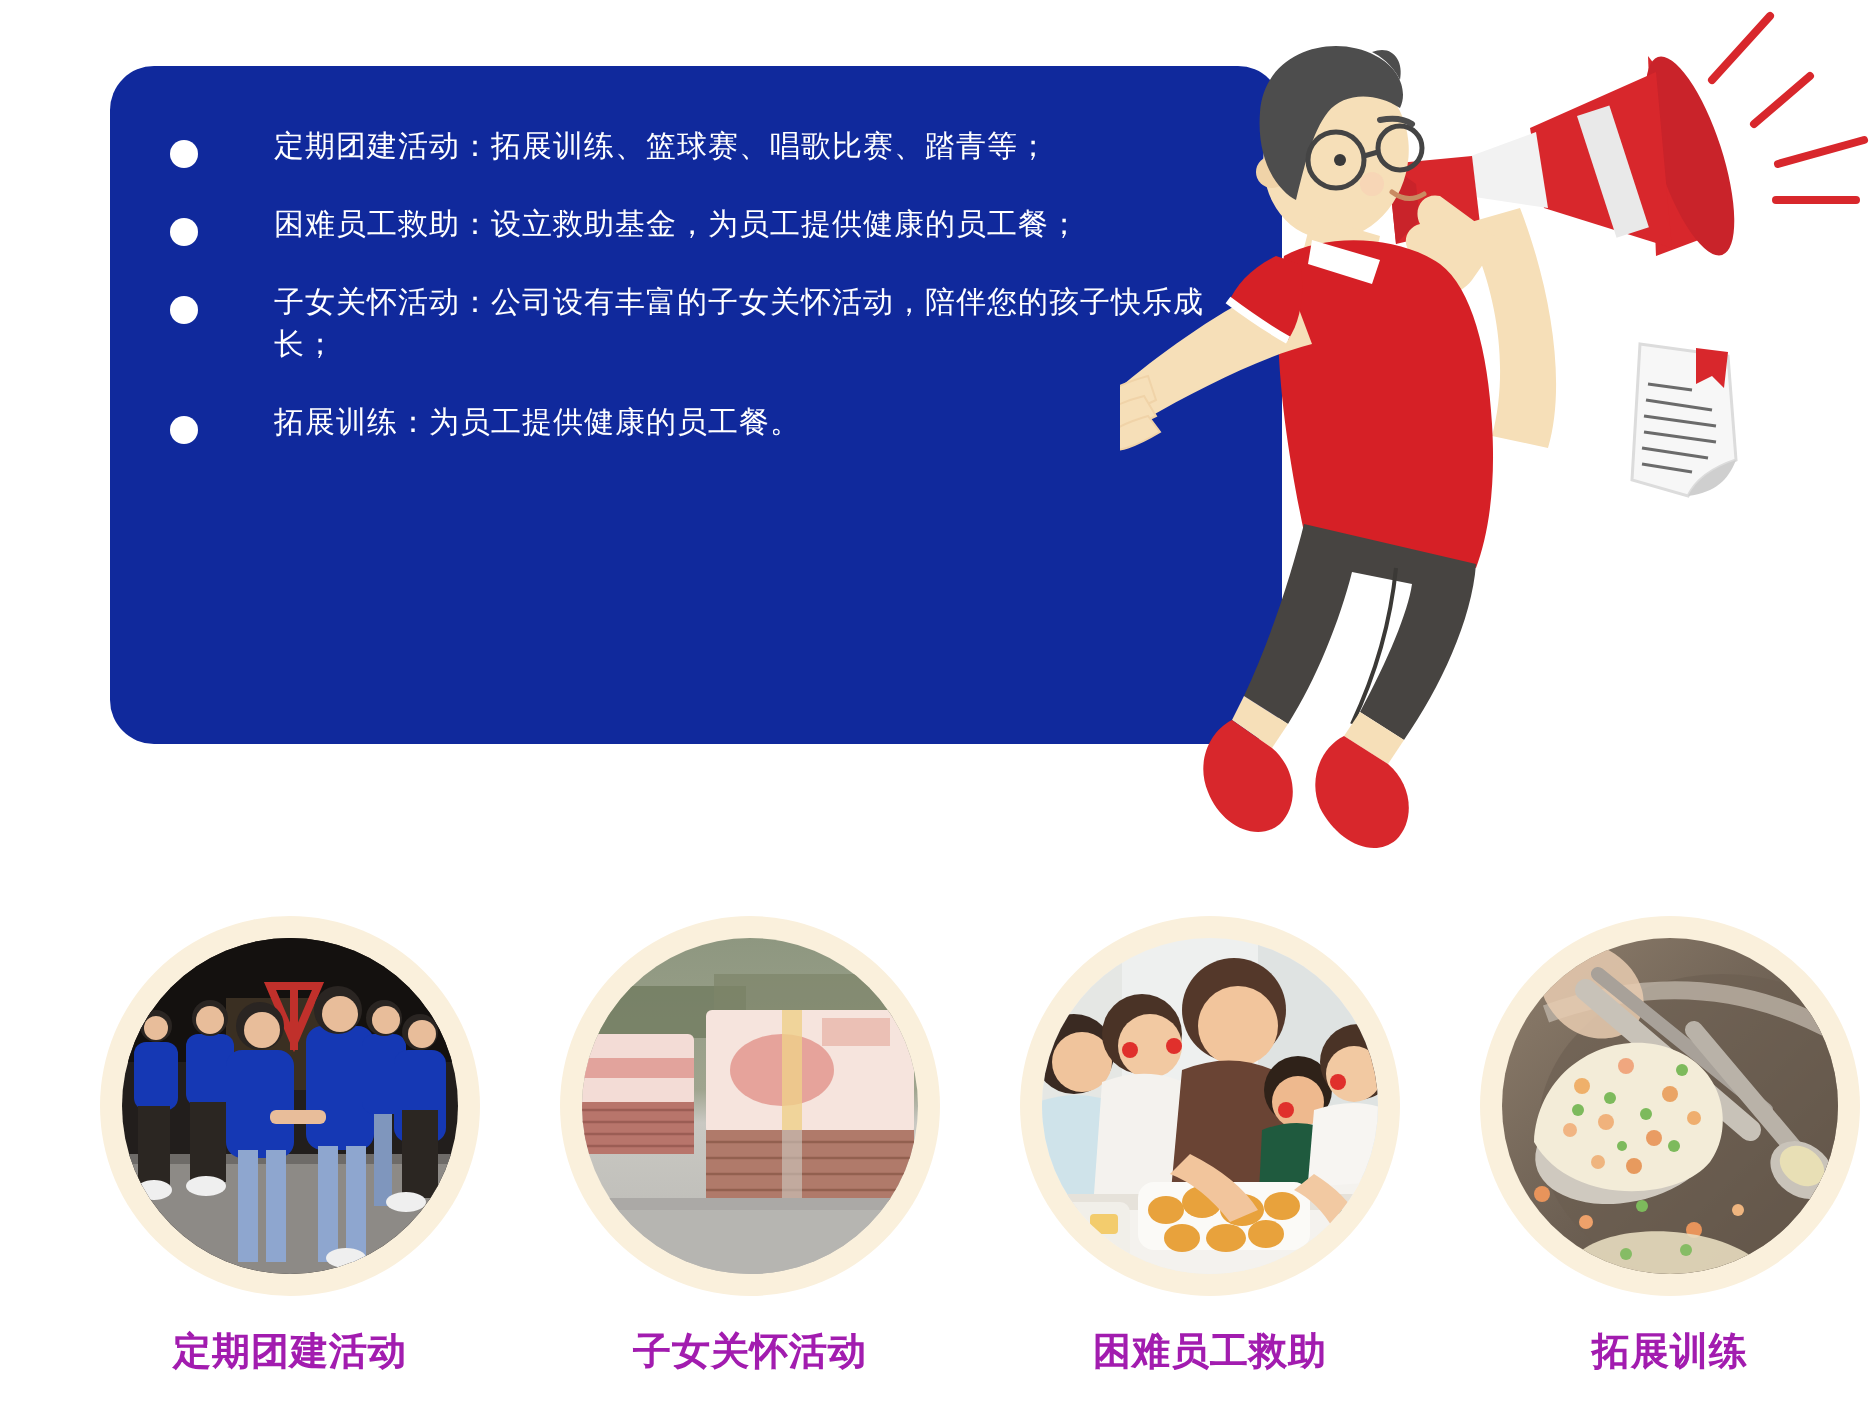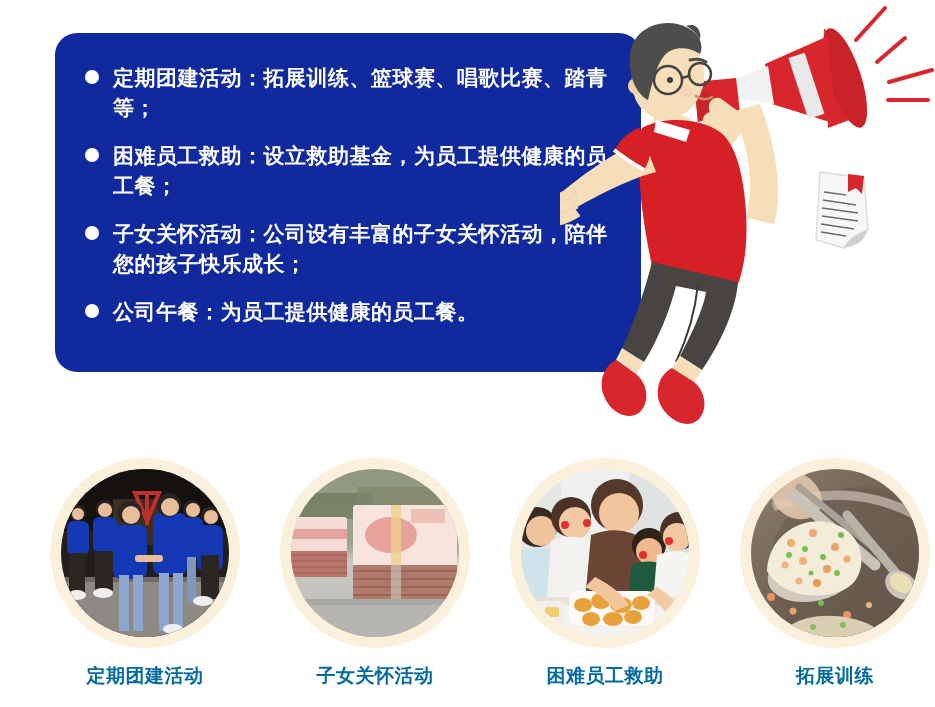--- a/index.html
+++ b/index.html
@@ -24,25 +24,26 @@
     margin-bottom:17px;
   }
   .bullet-row:last-child{margin-bottom:0;}
   .dot{
     width:14px;height:14px;border-radius:50%;
     background:#ffffff;flex:0 0 14px;
     margin-top:7px;margin-right:14px;
   }
   .btext{
     color:#ffffff;
-    font-size:21px;
-    font-weight:bold;
+    font-size:15px;
+    font-weight:normal;
     line-height:1.45;
     letter-spacing:.5px;
     max-width:505px;
+    margin-left:24px;
   }
 
   
   .illus{position:absolute;left:560px;top:0;width:375px;height:460px;}
 
   
   .photos{
     position:absolute;left:0;top:458px;width:935px;height:205px;
   }
   .pcell{
@@ -60,21 +61,21 @@
     display:flex;align-items:center;justify-content:center;
     box-sizing:border-box;
   }
   .photo{
     width:168px;height:168px;border-radius:50%;
     overflow:hidden;position:relative;
   }
   .caption{
     position:absolute;top:205px;width:200px;left:0;
     text-align:center;
-    color:#0369a1;
+    color:#a21caf;
     font-size:19px;font-weight:bold;
     letter-spacing:.5px;
     white-space:nowrap;
   }
 </style>
 </head>
 <body>
 
 <div id="stage">
 
@@ -90,21 +91,21 @@
       <span class="btext">困难员工救助：设立救助基金，为员工提供健康的员工餐；</span>
     </div>
 
     <div class="bullet-row">
       <span class="dot"></span>
       <span class="btext">子女关怀活动：公司设有丰富的子女关怀活动，陪伴您的孩子快乐成长；</span>
     </div>
 
     <div class="bullet-row">
       <span class="dot"></span>
-      <span class="btext">公司午餐：为员工提供健康的员工餐。</span>
+      <span class="btext">拓展训练：为员工提供健康的员工餐。</span>
     </div>
 
   </div>
 
   <div class="illus">
     <svg width="375" height="460" viewBox="0 0 375 460" xmlns="http://www.w3.org/2000/svg">
 
       <g stroke="#d8272c" stroke-width="4" stroke-linecap="round">
         <line x1="296" y1="40" x2="325" y2="8"></line>
         <line x1="317" y1="62" x2="345" y2="38"></line>

